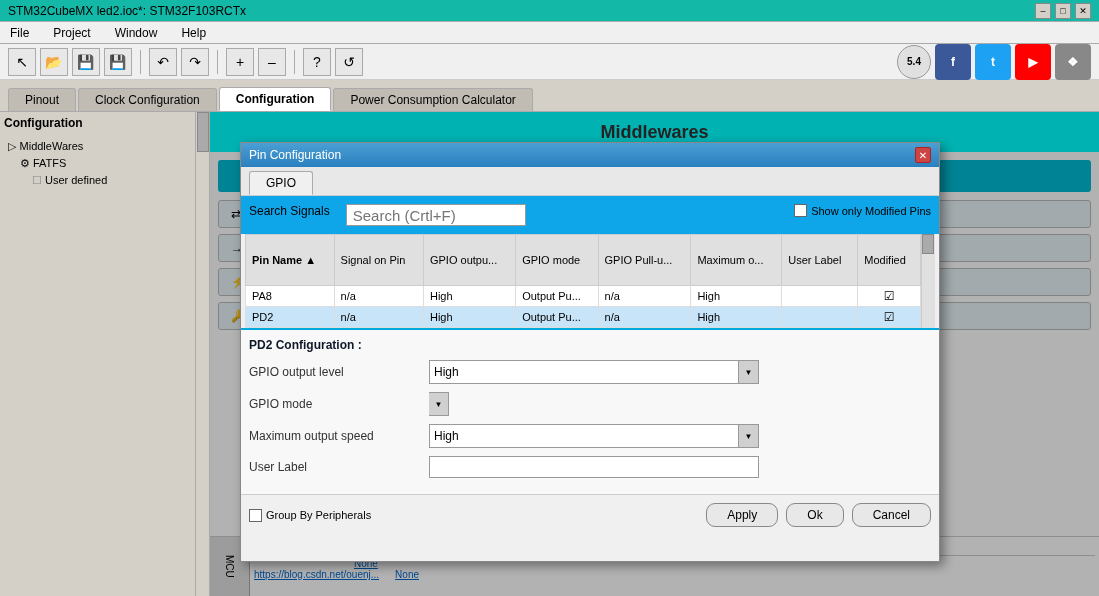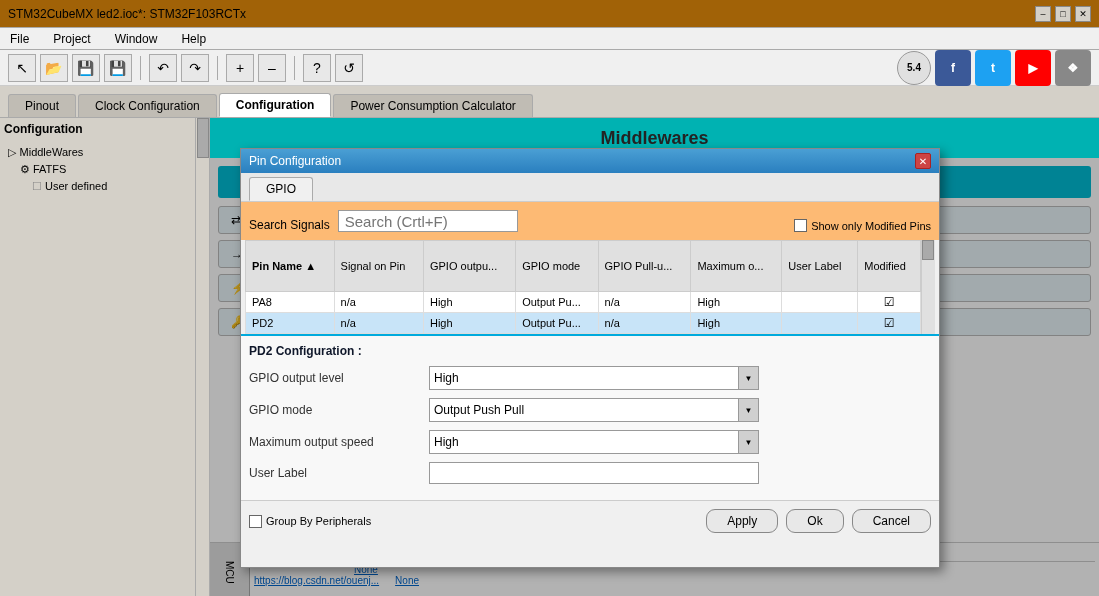--- a/index.html
+++ b/index.html
@@ -1,19 +1,19 @@
 <!DOCTYPE html>
 <html><head>
   <meta charset="utf-8">
   <style>
     * { box-sizing: border-box; margin: 0; padding: 0; }
     body { font-family: 'Segoe UI', Arial, sans-serif; font-size: 12px; background: #d4d0c8; overflow: hidden; width: 1099px; height: 596px; }
 
     
-    #titlebar { background: #a16207; height: 28px; display: flex; align-items: center; justify-content: space-between; padding: 0 8px; border-bottom: 1px solid #aaa; }
+    #titlebar { background: #14b8a6; height: 22px; display: flex; align-items: center; justify-content: space-between; padding: 0 8px; border-bottom: 1px solid #aaa; }
     #titlebar-controls { display: flex; gap: 4px; }
     .title-btn { width: 16px; height: 16px; background: #d4d0c8; border: 1px solid #888; font-size: 9px; display: flex; align-items: center; justify-content: center; cursor: pointer; }
 
     
     #menubar { background: #f0f0f0; height: 22px; display: flex; align-items: center; padding: 0 4px; border-bottom: 1px solid #aaa; gap: 12px; }
     .menu-item { font-size: 12px; cursor: pointer; padding: 2px 6px; }
 
     
     #toolbar { background: #f0f0f0; height: 36px; display: flex; align-items: center; padding: 0 8px; border-bottom: 1px solid #ccc; gap: 4px; }
     .tb-btn { width: 28px; height: 28px; background: #e8e8e8; border: 1px solid #aaa; display: flex; align-items: center; justify-content: center; cursor: pointer; font-size: 14px; }
@@ -53,21 +53,21 @@
     #dialog { background: #f0f0f0; border: 1px solid #888; box-shadow: 4px 4px 10px rgba(0,0,0,0.4); width: 700px; min-height: 420px; position: relative; top: 0; left: 0; }
     #dialog-titlebar { background: linear-gradient(to bottom, #4a9fd4, #2a7fbf); height: 24px; display: flex; align-items: center; justify-content: space-between; padding: 0 8px; color: white; font-size: 12px; }
     #dialog-close { width: 16px; height: 16px; background: #cc4444; border: 1px solid #aa2222; display: flex; align-items: center; justify-content: center; cursor: pointer; font-size: 10px; color: white; border-radius: 2px; }
 
     
     #gpio-tabs { background: #e8e8e8; padding: 4px 8px 0 8px; display: flex; border-bottom: 1px solid #ccc; }
     .gpio-tab { padding: 4px 16px; background: #d0d0d0; border: 1px solid #aaa; border-bottom: none; cursor: pointer; font-size: 12px; border-radius: 3px 3px 0 0; }
     .gpio-tab.active { background: #f0f0f0; border-bottom: 1px solid #f0f0f0; }
 
     
-    #search-area { padding: 8px; display: flex; align-items: flex-end; gap: 8px; background: #fdba74; }
+    #search-area { padding: 8px; display: flex; align-items: flex-start; gap: 16px; background: #0ea5e9; }
     #search-input { width: 180px; height: 22px; border: 1px solid #999; padding: 2px 6px; font-size: 11px; }
     #show-modified { display: flex; align-items: center; gap: 4px; margin-left: auto; font-size: 11px; }
     .checkbox { width: 13px; height: 13px; border: 1px solid #666; background: white; display: flex; align-items: center; justify-content: center; }
 
     
     #pin-table { width: 100%; border-collapse: collapse; font-size: 11px; }
     #pin-table th { background: #e0e0e0; border: 1px solid #ccc; padding: 19px 6px; text-align: left; font-weight: normal; cursor: pointer; }
     #pin-table th.sorted { font-weight: bold; }
     #pin-table td { border: 1px solid #ddd; padding: 3px 6px; }
     #pin-table tr.selected { background: #c8e4f8; }
@@ -292,23 +292,20 @@
               <select class="config-select">
                 <option>High</option>
               </select>
               <div class="select-arrow">▼</div>
             </div>
           </div>
 
           <div class="config-row">
             <span class="config-label">GPIO mode</span>
             <div class="config-select-wrapper">
-              <select class="config-select">
-                <option>Output Push Pull</option>
-              </select>
               <div class="select-arrow">▼</div>
             </div>
           </div>
 
           <div class="config-row">
             <span class="config-label">Maximum output speed</span>
             <div class="config-select-wrapper">
               <select class="config-select">
                 <option>High</option>
               </select>

